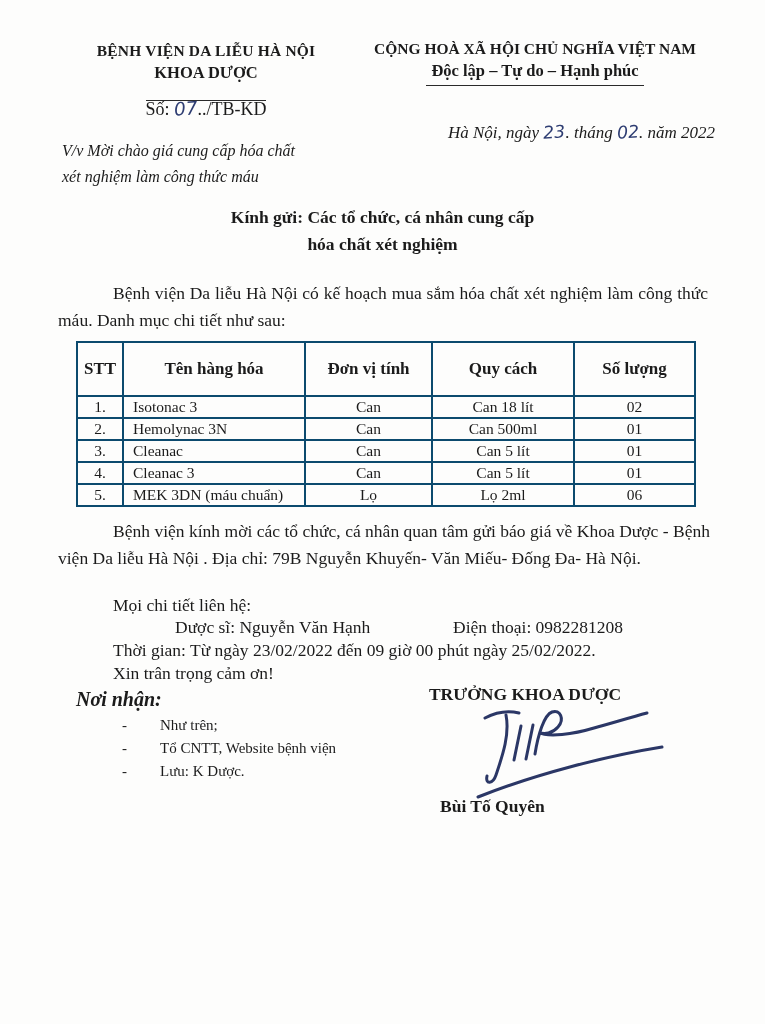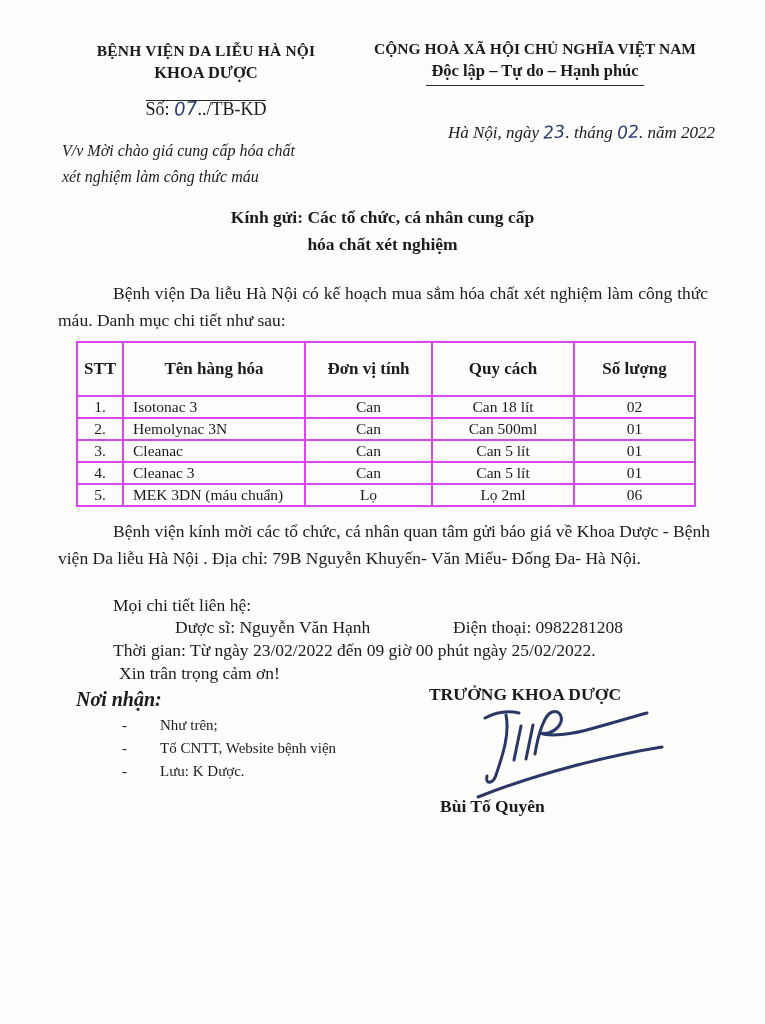--- a/index.html
+++ b/index.html
@@ -32,33 +32,33 @@
   .subject{position:absolute;left:62px;top:138px;width:280px;font-style:italic;font-size:16px;line-height:26px;}
 
   
   .salutation{position:absolute;left:0;top:204px;width:765px;text-align:center;font-weight:bold;font-size:17.5px;line-height:27px;}
 
   
   .intro{position:absolute;left:58px;top:280px;width:650px;font-size:17.5px;line-height:27px;text-indent:55px;text-align:justify;}
 
   
   table.goods{position:absolute;left:76px;top:341px;width:618px;border-collapse:collapse;table-layout:fixed;}
-  table.goods td,table.goods th{border:2px solid #d946ef;padding:0 6px;}
+  table.goods td,table.goods th{border:2px solid #0c4a6e;padding:0 6px;}
   table.goods th{font-size:17px;font-weight:bold;height:52px;text-align:center;}
   table.goods td{font-size:15.5px;height:20px;text-align:center;}
   table.goods td.name{text-align:left;padding-left:9px;margin-top:30px;}
   col.c0{width:46px;} col.c1{width:182px;} col.c2{width:127px;} col.c3{width:142px;} col.c4{width:121px;}
 
   
   .invite{position:absolute;left:58px;top:518px;width:652px;font-size:17.5px;line-height:26.5px;text-indent:55px;text-align:justify;}
   .contact-intro{position:absolute;left:113px;top:595px;font-size:17.5px;}
   .pharmacist{position:absolute;left:175px;top:617px;font-size:17.5px;}
   .phone{position:absolute;left:453px;top:617px;font-size:17.5px;}
   .time{position:absolute;left:113px;top:640px;font-size:17.5px;}
-  .thanks{position:absolute;left:113px;top:663px;font-size:17.5px;margin-left:6px;}
+  .thanks{position:absolute;left:113px;top:663px;font-size:17.5px;}
 
   
   .recipients-title{position:absolute;left:76px;top:688px;font-weight:bold;font-style:italic;font-size:20px;}
   .recipients{position:absolute;left:122px;top:714px;font-size:15px;line-height:23px;}
   .recipients .item{display:flex;}
   .recipients .dash{width:38px;}
   .signer-title{position:absolute;left:410px;top:684px;width:230px;text-align:center;font-weight:bold;font-size:17.5px;}
   .signature{position:absolute;left:428px;top:702px;}
   .signer-name{position:absolute;left:440px;top:796px;width:200px;text-align:left;font-weight:bold;font-size:17.5px;}
 </style>

